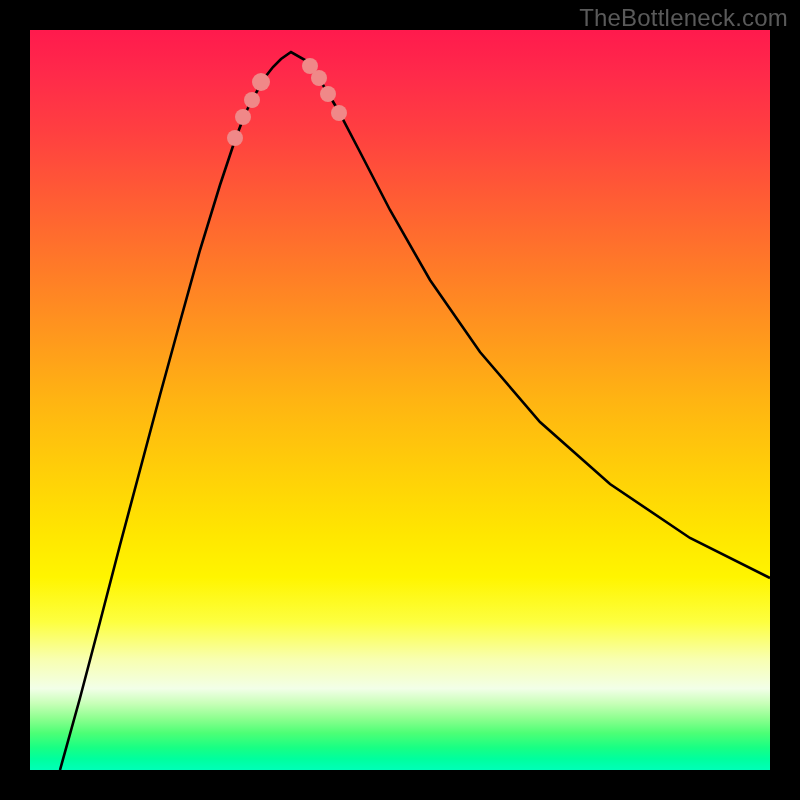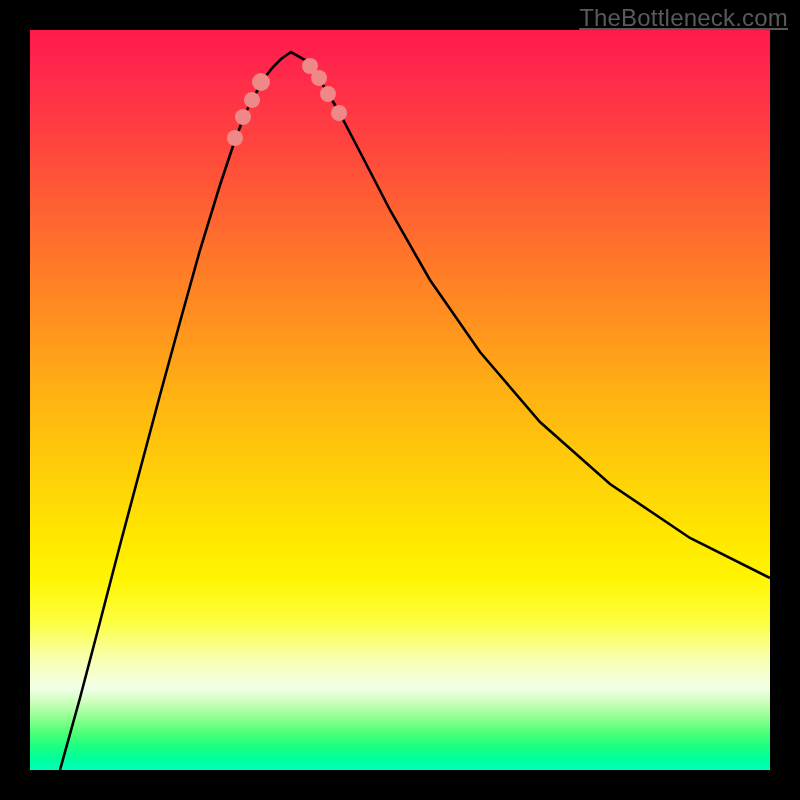--- a/index.html
+++ b/index.html
@@ -19,21 +19,20 @@
   }
   .watermark {
     position: absolute;
     top: 4px;
     right: 12px;
     color: #5a5a5a;
     font-size: 24px;
     font-weight: 500;
     letter-spacing: 0.2px;
     z-index: 10;
-    text-decoration: underline;
   }
   .plot-area {
     position: absolute;
     left: 30px;
     top: 30px;
     width: 740px;
     height: 740px;
     overflow: hidden;
   }
   .gradient-bg {

